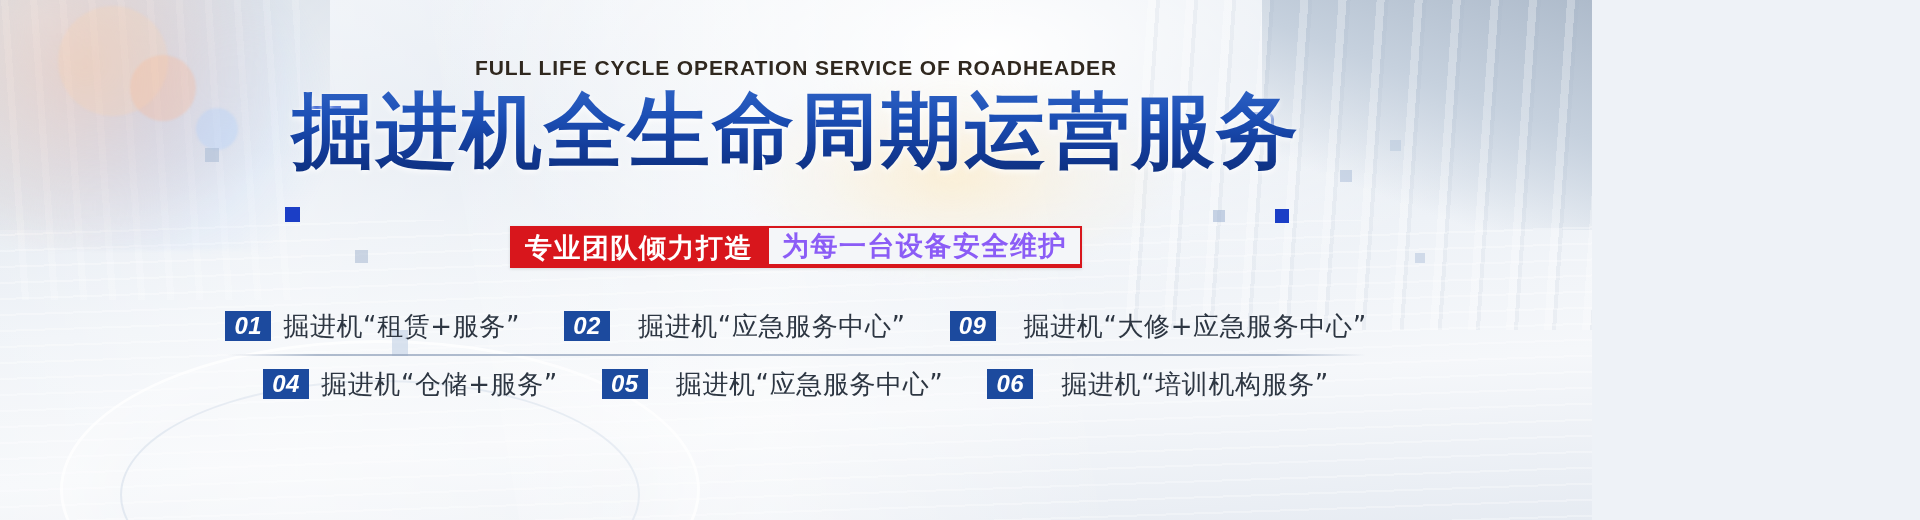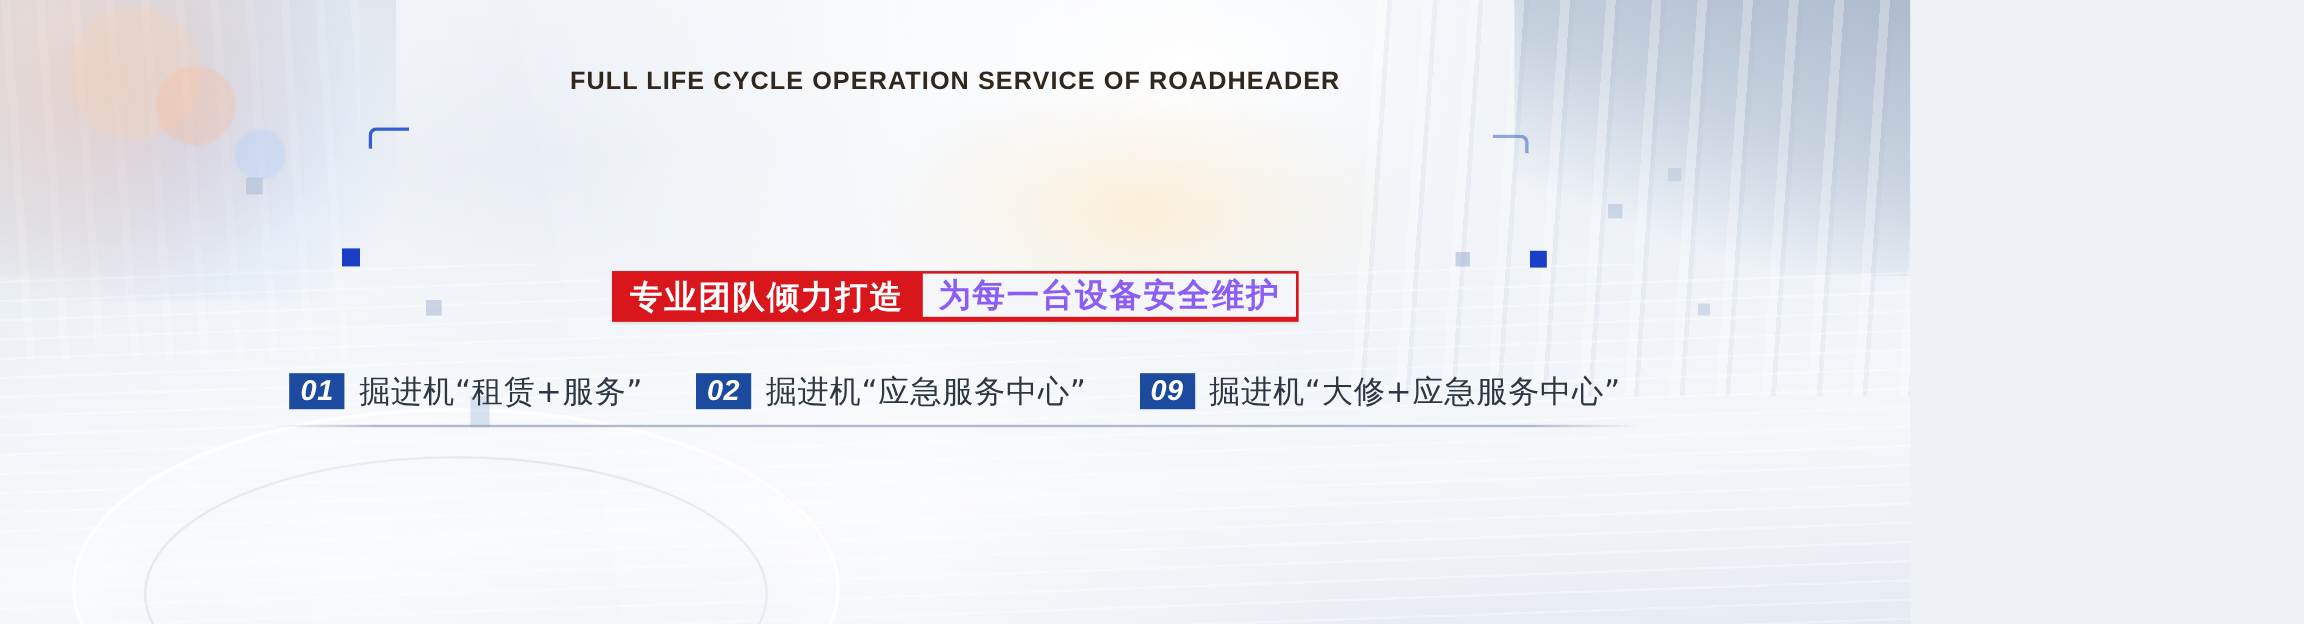--- a/index.html
+++ b/index.html
@@ -172,21 +172,21 @@
     display:flex; justify-content:center; align-items:center;
     height:56px; gap:0;
   }
   .divider {
     width:1140px; height:2px; margin:0 auto;
     background:linear-gradient(90deg,
       rgba(160,176,198,0) 0%, rgba(150,166,190,.75) 8%,
       rgba(150,166,190,.75) 92%, rgba(160,176,198,0) 100%);
   }
   .item { display:flex; align-items:center; white-space:nowrap; }
-  .item + .item { margin-left:44px; }
+  .item + .item { margin-left:44px;gap:16px; }
   .num {
     display:inline-flex; align-items:center; justify-content:center;
     min-width:46px; height:30px; padding:0 6px; margin-right:12px;
     background:#1c4a9e; color:#fff;
     font-size:24px; font-weight:bold; font-style:italic; letter-spacing:.5px;
     font-family:Liberation Sans, sans-serif;
   }
   .label {
     font-size:26px; color:#2d3642; letter-spacing:.6px;
     font-family:"DejaVu Sans","Liberation Sans",sans-serif;
@@ -234,20 +234,21 @@
   <div class="sq s8"></div>
   <div class="sq s9"></div>
 
   <div class="bracket"></div>
   <div class="bracket2"></div>
 
   <div class="content">
 
     <div class="eyebrow">FULL LIFE CYCLE OPERATION SERVICE OF ROADHEADER</div>
 
+    <div class="maintitle">掘进机全生命周期运营服务</div>
 
     <div class="slogan">
       <div class="slogan-a">专业团队倾力打造</div>
       <div class="slogan-b">为每一台设备安全维护</div>
     </div>
 
     <div class="rows">
 
       <div class="srow">
         <div class="item">
@@ -259,16 +260,30 @@
           <span class="label">掘进机“应急服务中心”</span>
         </div>
         <div class="item">
           <span class="num">09</span>
           <span class="label">掘进机“大修+应急服务中心”</span>
         </div>
       </div>
 
       <div class="divider"></div>
 
+      <div class="srow">
+        <div class="item">
+          <span class="num">04</span>
+          <span class="label">掘进机“仓储+服务”</span>
+        </div>
+        <div class="item">
+          <span class="num">05</span>
+          <span class="label">掘进机“应急服务中心”</span>
+        </div>
+        <div class="item">
+          <span class="num">06</span>
+          <span class="label">掘进机“培训机构服务”</span>
+        </div>
+      </div>
 
     </div>
   </div>
 </div>
 
 </body></html>

